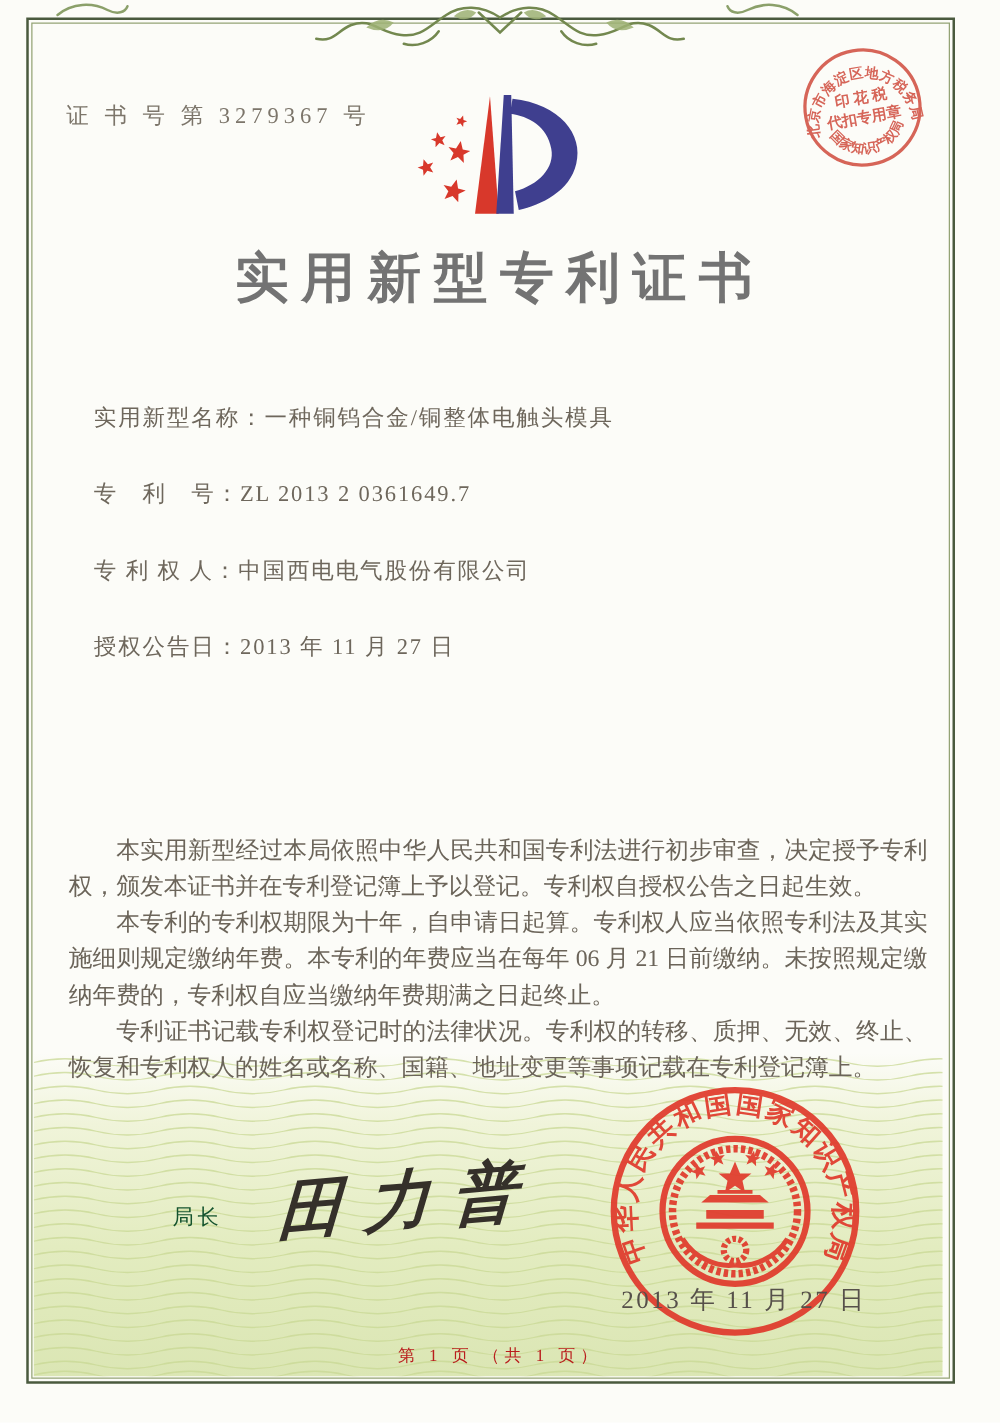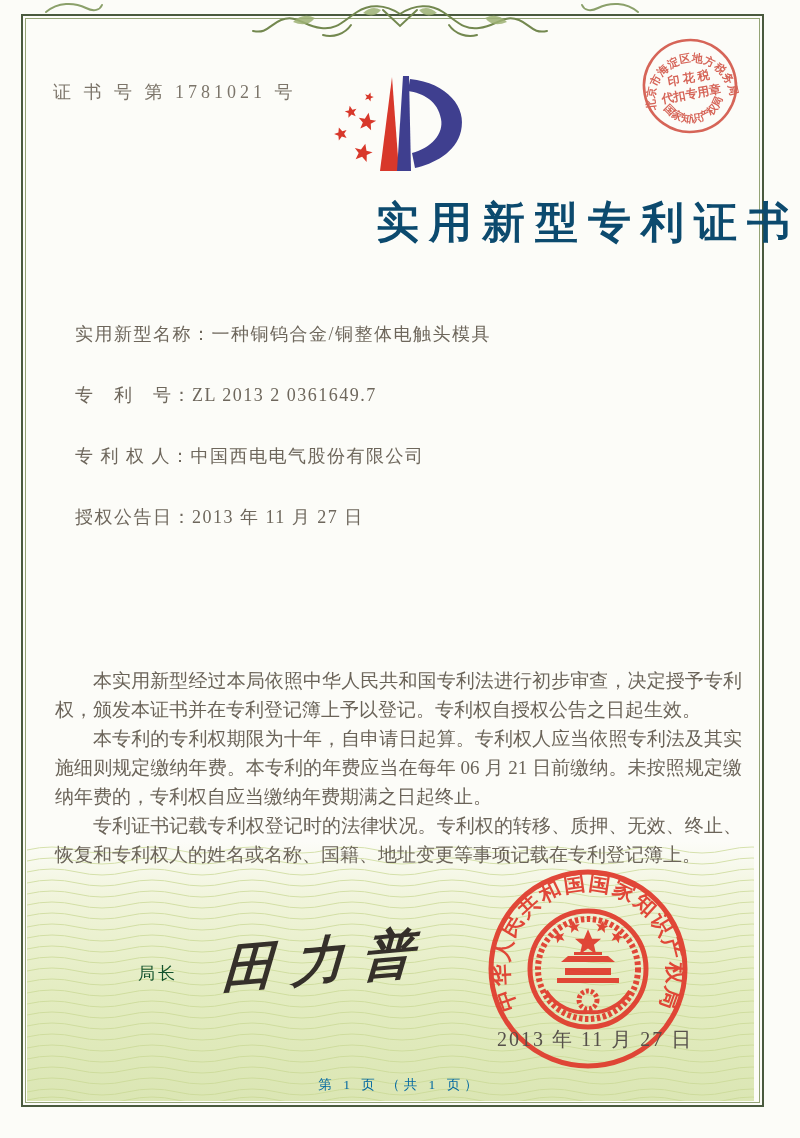--- a/index.html
+++ b/index.html
@@ -23,22 +23,22 @@
     background:linear-gradient(180deg, rgba(246,249,232,0) 0%, #f0f4da 22%, #e3ecc0 60%, #dbe6b4 100%);
   }
   .guilloche svg{position:absolute;left:0;top:0;}
   .cert-no{
     position:absolute; left:53px; top:80px; z-index:2;
     font-size:18px; letter-spacing:4px; color:#7c756a;
   }
   .logo{position:absolute; left:318px; top:74px; z-index:2;}
   .title{
     position:absolute; left:0; right:0; top:194px; z-index:2;
-    text-align:right; font-size:43px; font-weight:600;
-    letter-spacing:10px; color:#0c4a6e;
+    text-align:center; font-size:43px; font-weight:600;
+    letter-spacing:10px; color:#737373;
   }
   .fields{position:absolute; left:55px; top:322px; z-index:2; font-size:18px; color:#6e675c;margin-left:20px;}
   .field-row{height:61px; letter-spacing:1.5px; white-space:nowrap;}
   .paragraphs{
     position:absolute; left:55px; right:58px; top:666px; z-index:2;
     font-size:19px; line-height:29px; color:#6b6459; text-align:justify;
   }
   .paragraphs p{margin:0; text-indent:2em;}
   .sig-label{
     position:absolute; left:138px; top:962px; z-index:3;
@@ -51,21 +51,21 @@
     letter-spacing:18px; transform:rotate(-5deg) skewX(-8deg);
     white-space:nowrap;
   }
   .seal{position:absolute; left:483px; top:864px; z-index:3;}
   .seal-date{
     position:absolute; left:497px; top:1026px; z-index:4;
     font-size:20px; letter-spacing:2px; color:#56504a;
   }
   .footer{
     position:absolute; left:0; right:0; top:1076px; z-index:3;
-    text-align:center; font-size:13.5px; letter-spacing:4px; color:#0369a1;
+    text-align:center; font-size:13.5px; letter-spacing:4px; color:#b91c1c;
   }
   .tax-stamp{position:absolute; left:626px; top:22px; z-index:3; transform:rotate(-10deg);}
   .ornament-center{position:absolute; left:233px; top:0; z-index:2;}
   .curl{position:absolute; z-index:2;}
 </style>
 </head>
 <body>
 
 <div class="page">
 
@@ -126,21 +126,21 @@
       <path d="M204,13 q-9,-8 -18,-3 q7,9 18,3"></path>
     </g>
   </svg>
   <svg class="curl" style="left:44px;top:0" width="60" height="16" viewBox="0 0 60 16">
     <path d="M2,12 C14,2 30,2 42,8 C50,12 56,10 58,5" stroke="#8ba06a" stroke-width="2" fill="none" stroke-linecap="round"></path>
   </svg>
   <svg class="curl" style="left:580px;top:0" width="60" height="16" viewBox="0 0 60 16">
     <path d="M58,12 C46,2 30,2 18,8 C10,12 4,10 2,5" stroke="#8ba06a" stroke-width="2" fill="none" stroke-linecap="round"></path>
   </svg>
 
-  <div class="cert-no">证 书 号 第 1781021 号</div>
+  <div class="cert-no">证 书 号 第 3279367 号</div>
 
   <svg class="logo" width="165" height="120" viewBox="0 0 165 120">
     <g fill="#d8382b">
       <use href="#star" transform="translate(51,23) scale(0.8) rotate(18)"></use>
       <use href="#star" transform="translate(33,38) scale(1.05) rotate(-12)"></use>
       <use href="#star" transform="translate(49,48) scale(1.55) rotate(10)"></use>
       <use href="#star" transform="translate(23,60) scale(1.15) rotate(-18)"></use>
       <use href="#star" transform="translate(45,79) scale(1.6) rotate(14)"></use>
       <path d="M74,3 L62,97 L81,97 Z"></path>
     </g>

